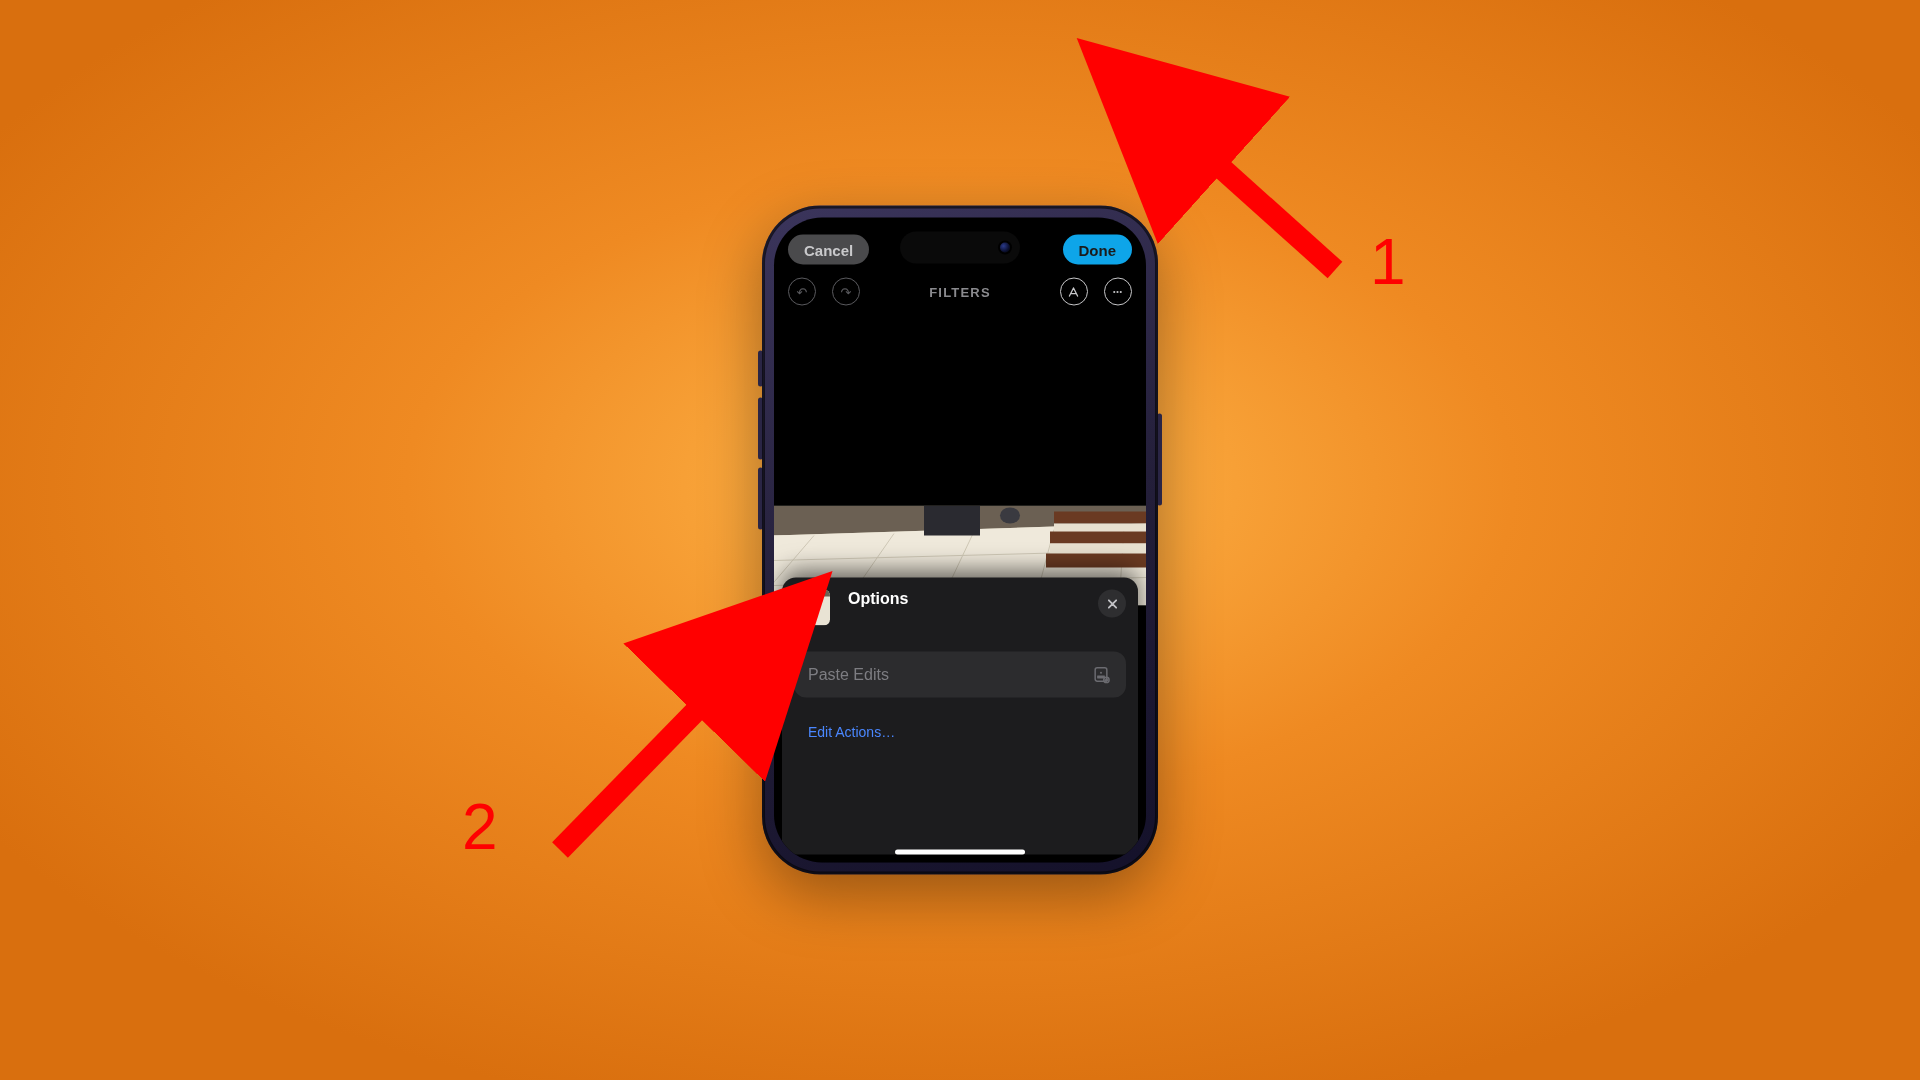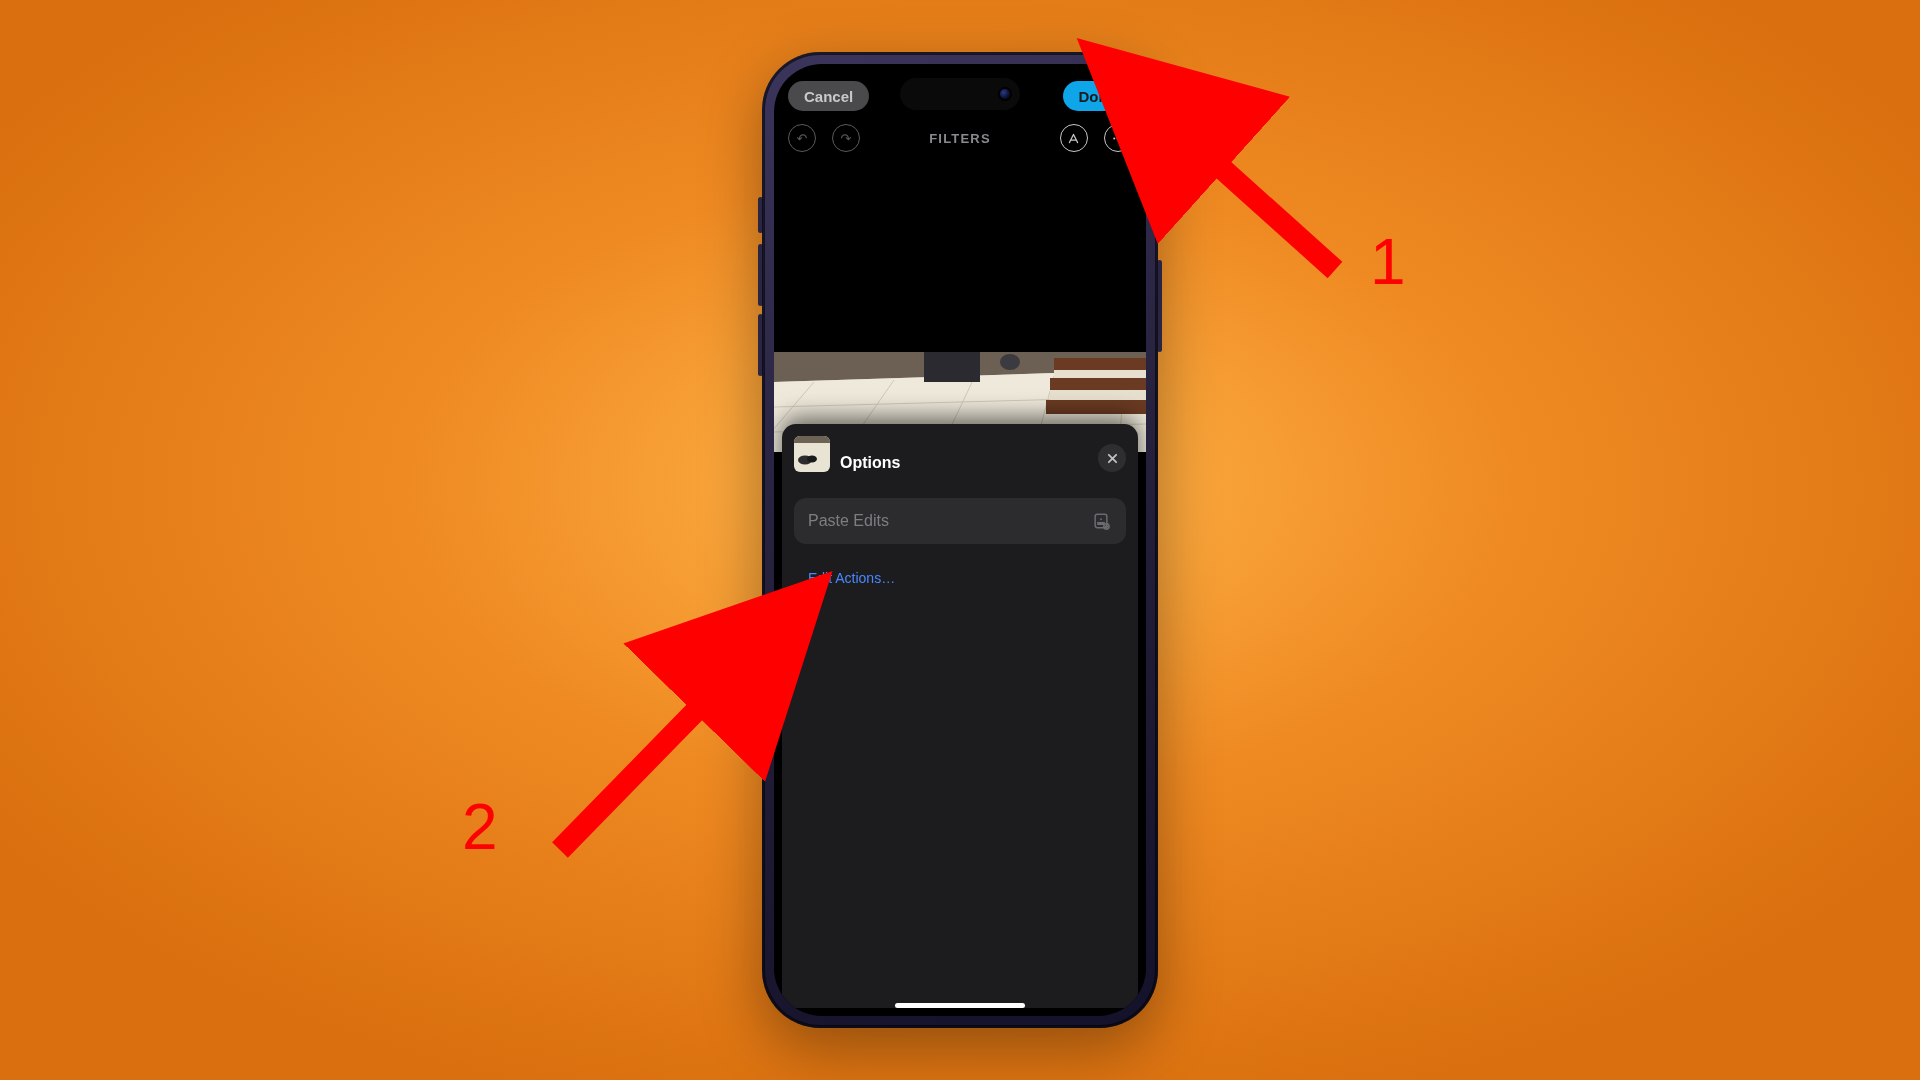--- a/index.html
+++ b/index.html
@@ -21,21 +21,21 @@
     background: radial-gradient(ellipse 60% 60% at 50% 45%, #ffb64a 0%, #ef8a22 48%, #d96f0e 100%);
   }
 
   
   .phone {
     position: absolute;
     left: 50%;
     top: 50%;
     transform: translate(-50%, -50%);
     width: 396px;
-    height: 976px;
+    height: 669px;
     border-radius: 58px;
     background: linear-gradient(160deg, #3b355c 0%, #241f3a 50%, #14112a 100%);
     box-shadow: 0 20px 60px rgba(0,0,0,0.35), inset 0 0 0 2px rgba(255,255,255,0.05);
     text-decoration: underline;
   }
   .phone::after {
     content: "";
     position: absolute;
     inset: 0;
     border-radius: 58px;
@@ -134,21 +134,21 @@
   .sheet {
     position: absolute;
     left: 8px; right: 8px; bottom: 8px; top: 360px;
     border-radius: 14px;
     background: #1c1c1e;
     box-shadow: 0 -6px 24px rgba(0,0,0,0.6);
     padding: 12px;
     box-sizing: border-box;
   }
   .sheet-head {
-    display: flex; align-items: flex-end; gap: 10px;
+    display: flex; align-items: flex-start; gap: 18px;
   }
   .thumb {
     width: 36px; height: 36px; border-radius: 6px; overflow: hidden; flex: none;
   }
   .thumb svg { width:100%; height:100%; display:block; }
   .sheet-title { color: #fff; font-size: 16px; font-weight: 600; flex: 1; }
   .close-btn {
     width: 28px; height: 28px; border-radius: 50%;
     background: #2e2e30; color: #bfbfc3;
     display: inline-flex; align-items: center; justify-content: center;

